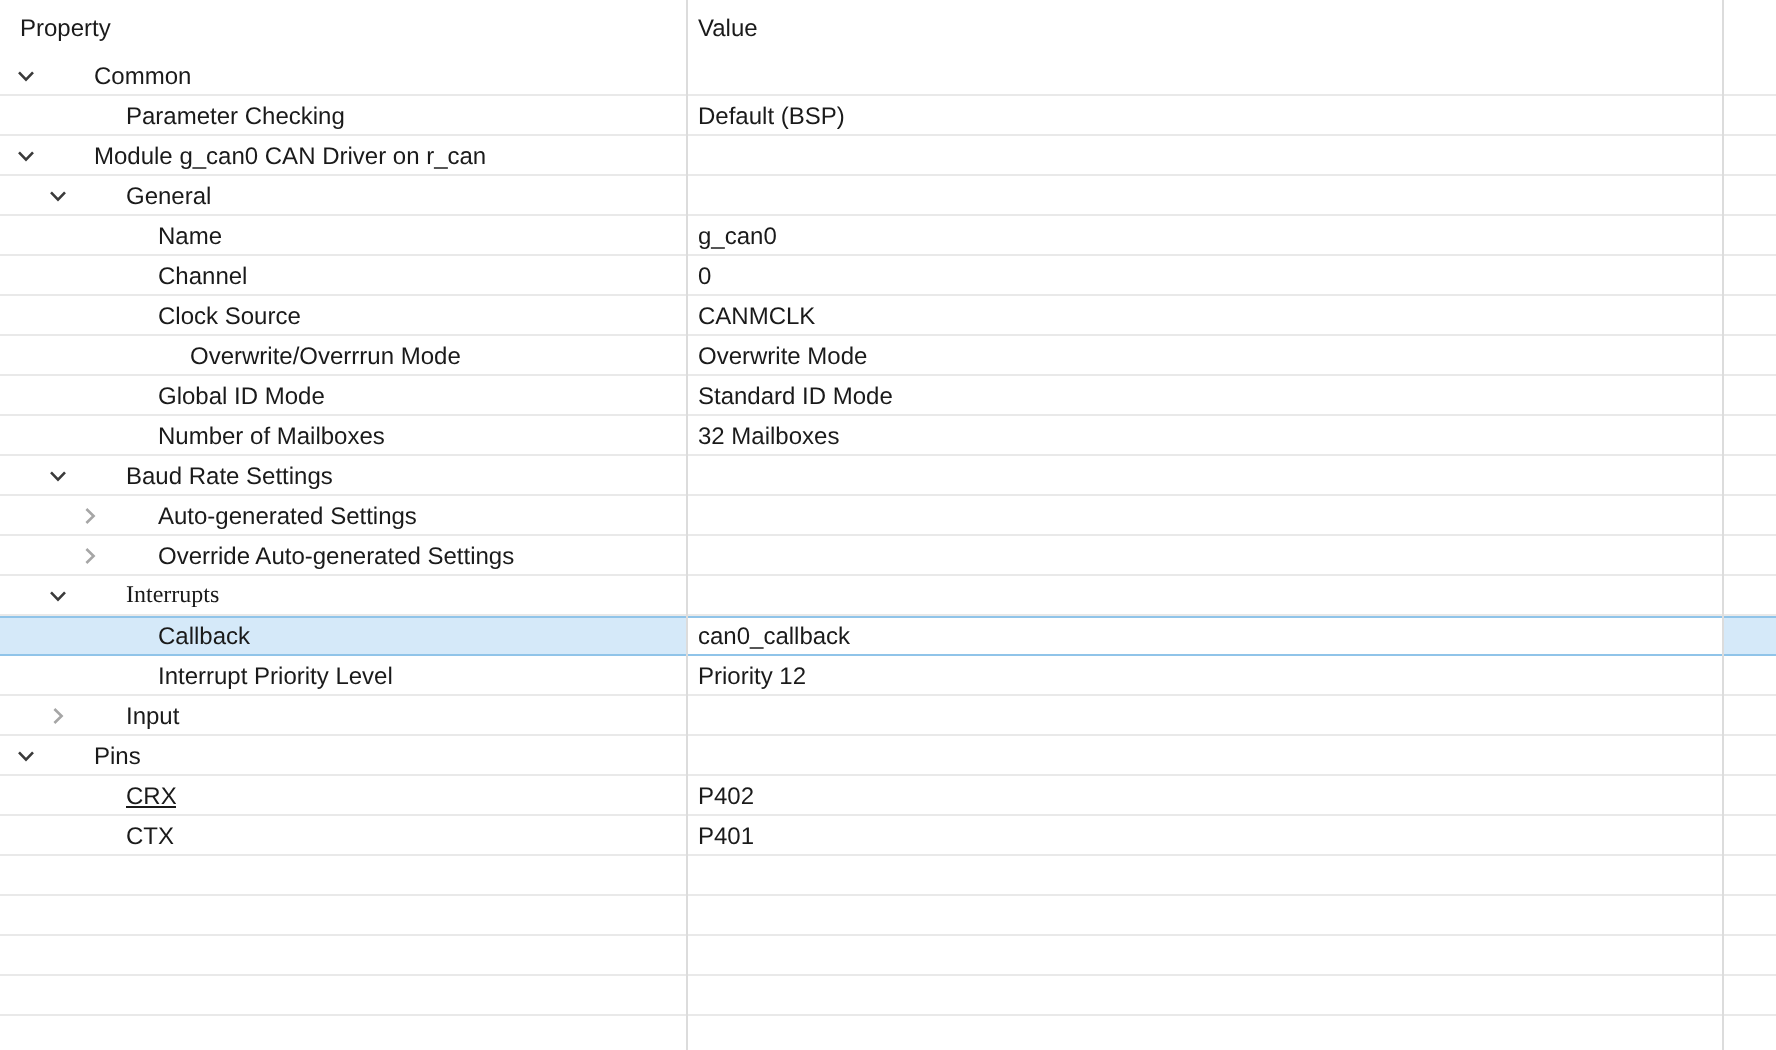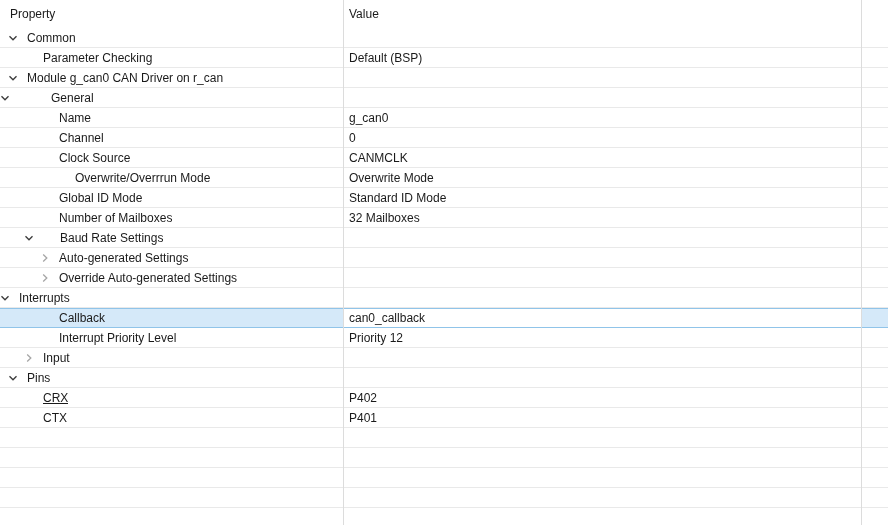--- a/index.html
+++ b/index.html
@@ -48,21 +48,21 @@
   }
   .row.selected .vcell { background: #ffffff; text-align: right; }
   .chev {
     flex: 0 0 19px;
     display: flex;
     align-items: center;
     justify-content: flex-start;
     height: 100%;
   }
   .chev svg { width: 10px; height: 10px; display: block; }
-  .lbl { overflow: hidden; white-space: nowrap; }
+  .lbl { overflow: hidden; white-space: nowrap; margin-left: 20px; }
 </style>
 </head>
 <body>
 
 <div class="grid">
   <div class="vline vline1"></div>
   <div class="vline vline2"></div>
 
   <div class="header">
     <div class="hcell p">Property</div>
@@ -95,21 +95,21 @@
             <svg viewBox="0 0 10 10">
               <polyline fill="none" stroke-width="1.3" points="1.5,3.2 5,6.8 8.5,3.2" stroke="#3a3a3a"></polyline>
             </svg>
           </span>
           <span class="lbl">Module g_can0 CAN Driver on r_can</span>
         </div>
         <div class="cell vcell"></div>
         <div class="cell scell"></div>
       </div>
       <div class="row">
-        <div class="cell pcell" style=" gap: 32px;">
+        <div class="cell pcell" style="padding-left: 24px;">
           <span class="chev">
             <svg viewBox="0 0 10 10">
               <polyline fill="none" stroke-width="1.3" points="1.5,3.2 5,6.8 8.5,3.2" stroke="#3a3a3a"></polyline>
             </svg>
           </span>
           <span class="lbl">General</span>
         </div>
         <div class="cell vcell"></div>
         <div class="cell scell"></div>
       </div>
@@ -149,21 +149,21 @@
         <div class="cell scell"></div>
       </div>
       <div class="row">
         <div class="cell pcell" style="padding-left: 59px;">
           <span class="lbl">Number of Mailboxes</span>
         </div>
         <div class="cell vcell">32 Mailboxes</div>
         <div class="cell scell"></div>
       </div>
       <div class="row">
-        <div class="cell pcell" style="padding-left: 24px; gap: 17px;">
+        <div class="cell pcell" style="padding-left: 24px;">
           <span class="chev">
             <svg viewBox="0 0 10 10">
               <polyline fill="none" stroke-width="1.3" points="1.5,3.2 5,6.8 8.5,3.2" stroke="#3a3a3a"></polyline>
             </svg>
           </span>
           <span class="lbl">Baud Rate Settings</span>
         </div>
         <div class="cell vcell"></div>
         <div class="cell scell"></div>
       </div>
@@ -185,21 +185,21 @@
             <svg viewBox="0 0 10 10">
               <polyline fill="none" stroke-width="1.3" points="3.2,1.5 6.8,5 3.2,8.5" stroke="#a6a6a6"></polyline>
             </svg>
           </span>
           <span class="lbl">Override Auto-generated Settings</span>
         </div>
         <div class="cell vcell"></div>
         <div class="cell scell"></div>
       </div>
       <div class="row">
-        <div class="cell pcell" style="">
+        <div class="cell pcell" style="padding-left: 24px; font-family: Liberation Serif, serif;">
           <span class="chev">
             <svg viewBox="0 0 10 10">
               <polyline fill="none" stroke-width="1.3" points="1.5,3.2 5,6.8 8.5,3.2" stroke="#3a3a3a"></polyline>
             </svg>
           </span>
           <span class="lbl">Interrupts</span>
         </div>
         <div class="cell vcell"></div>
         <div class="cell scell"></div>
       </div>

